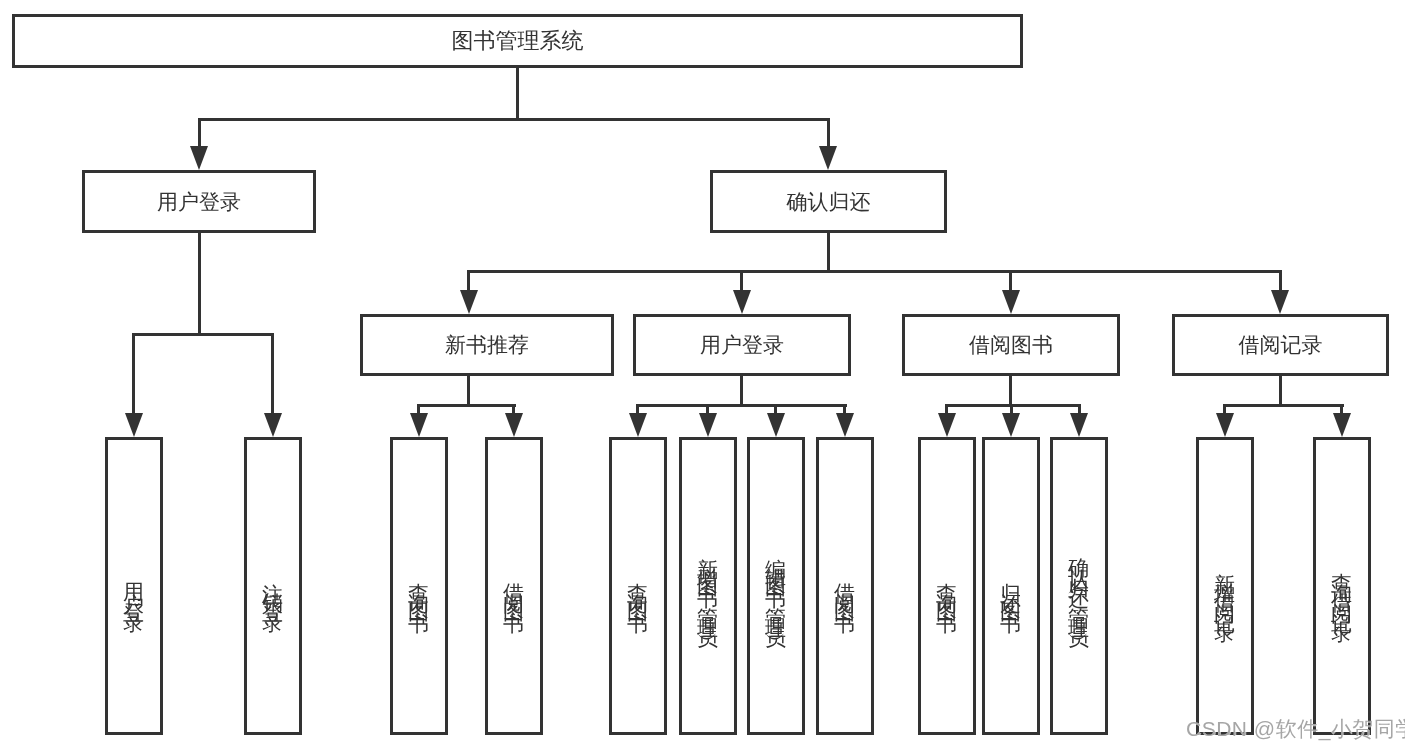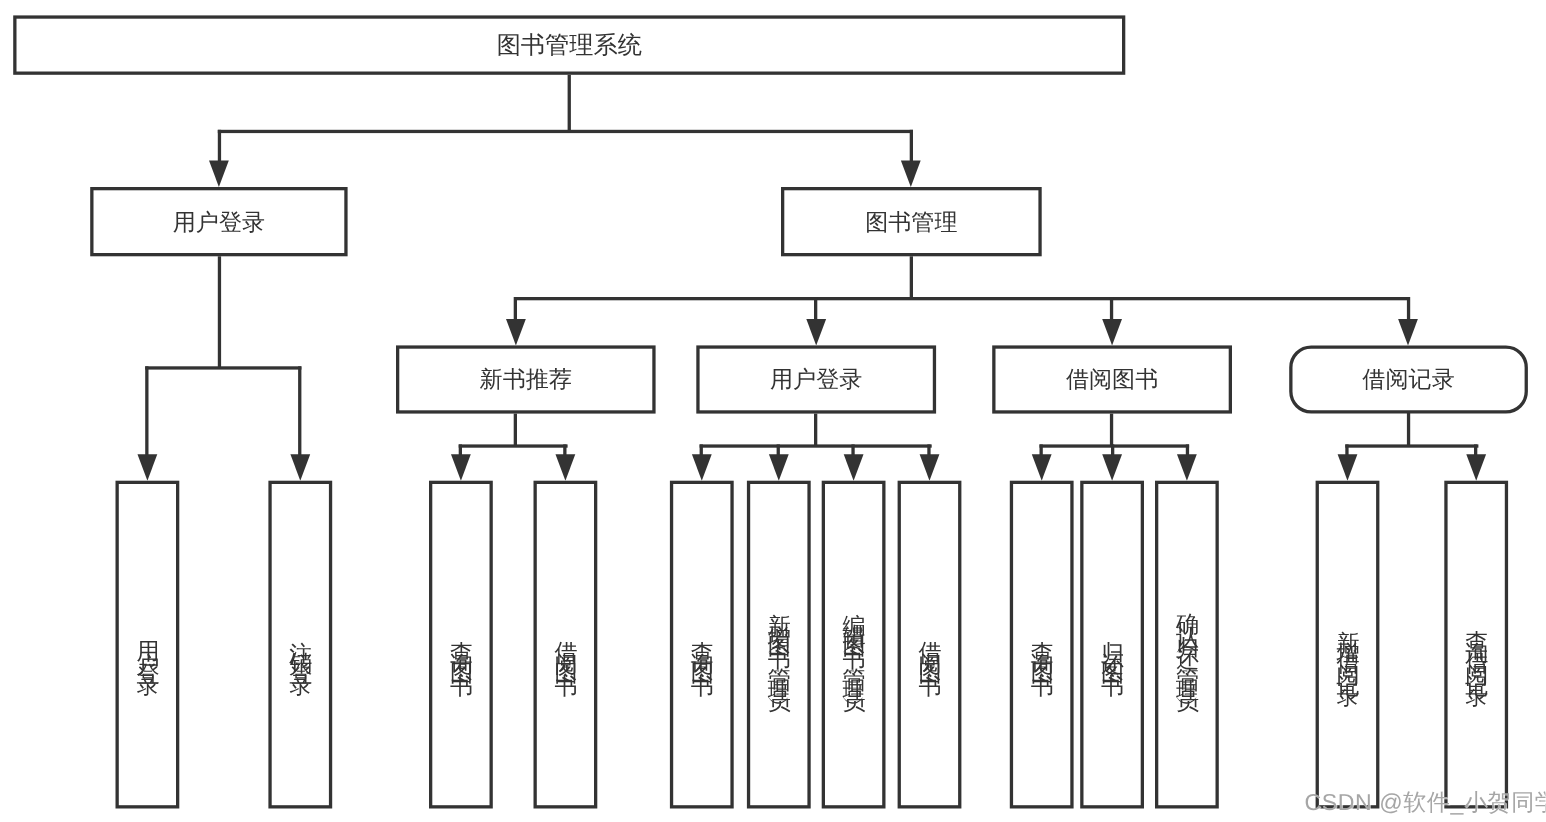--- a/index.html
+++ b/index.html
@@ -68,51 +68,51 @@
   <div class="hl" style="left:198px; top:118px; width:632px;"></div>
   <div class="vl" style="left:198px; top:118px; height:30px;"></div>
   <div class="ah" style="left:190px; top:146px;"></div>
   <div class="vl" style="left:827px; top:118px; height:30px;"></div>
   <div class="ah" style="left:819px; top:146px;"></div>
 
   <div class="box" style="left:82px; top:170px; width:234px; height:63px;">
     <span>用户登录</span>
   </div>
   <div class="box" style="left:710px; top:170px; width:237px; height:63px;">
-    <span>图书管理</span>
+    <span>确认归还</span>
   </div>
 
   <div class="vl" style="left:198px; top:230px; height:105px;"></div>
   <div class="hl" style="left:132px; top:333px; width:142px;"></div>
   <div class="vl" style="left:132px; top:333px; height:83px;"></div>
   <div class="ah" style="left:125px; top:413px;"></div>
   <div class="vl" style="left:271px; top:333px; height:83px;"></div>
   <div class="ah" style="left:264px; top:413px;"></div>
 
   <div class="vl" style="left:827px; top:230px; height:42px;"></div>
   <div class="hl" style="left:468px; top:270px; width:813px;"></div>
   <div class="vl" style="left:467px; top:270px; height:22px;"></div>
   <div class="ah" style="left:460px; top:290px;"></div>
   <div class="vl" style="left:740px; top:270px; height:22px;"></div>
   <div class="ah" style="left:733px; top:290px;"></div>
   <div class="vl" style="left:1009px; top:270px; height:22px;"></div>
   <div class="ah" style="left:1002px; top:290px;"></div>
   <div class="vl" style="left:1279px; top:270px; height:22px;"></div>
   <div class="ah" style="left:1271px; top:290px;"></div>
 
-  <div class="box" style="left:360px; top:314px; width:236px; height:62px;">
+  <div class="box" style="left:360px; top:314px; width:254px; height:62px;">
     <span>新书推荐</span>
   </div>
   <div class="box" style="left:633px; top:314px; width:218px; height:62px;">
     <span>用户登录</span>
   </div>
   <div class="box" style="left:902px; top:314px; width:218px; height:62px;">
     <span>借阅图书</span>
   </div>
-  <div class="box" style="left:1172px; top:314px; width:217px; height:62px;border-radius:20px;">
+  <div class="box" style="left:1172px; top:314px; width:217px; height:62px;">
     <span>借阅记录</span>
   </div>
 
   <div class="vl" style="left:467px; top:374px; height:32px;"></div>
   <div class="hl" style="left:417px; top:404px; width:99px;"></div>
   <div class="vl" style="left:417px; top:404px; height:12px;"></div>
   <div class="ah" style="left:410px; top:413px;"></div>
   <div class="vl" style="left:512px; top:404px; height:12px;"></div>
   <div class="ah" style="left:505px; top:413px;"></div>
 

